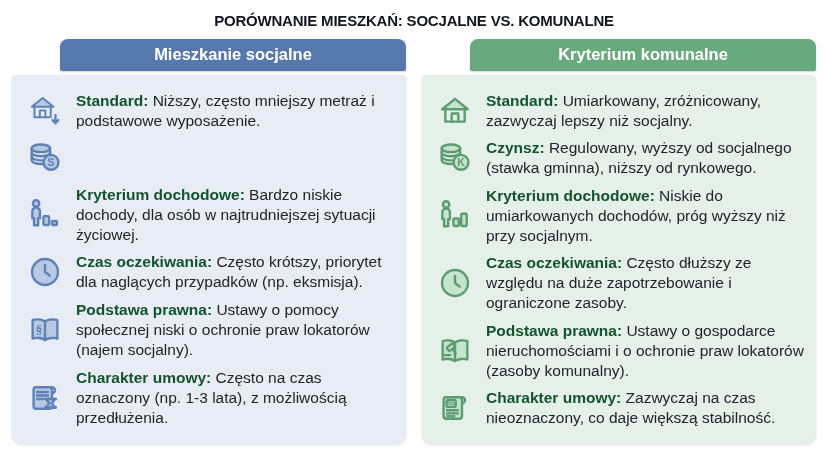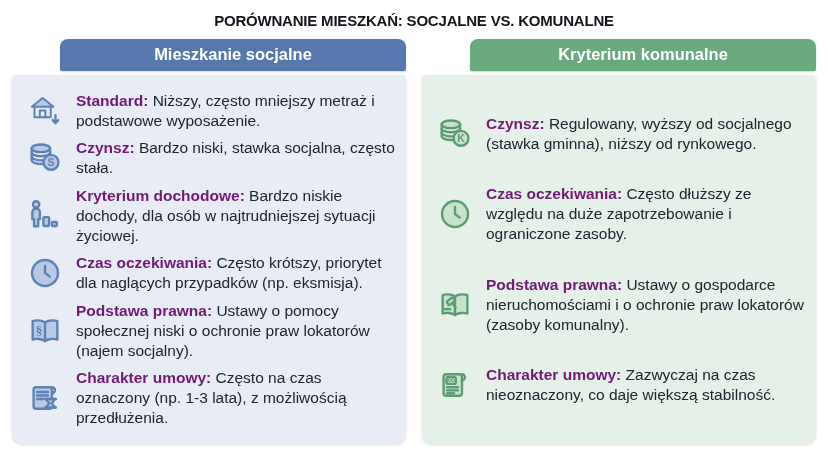--- a/index.html
+++ b/index.html
@@ -28,21 +28,21 @@
   }
   .row{display:flex;align-items:center;}
   .icon{
     width:42px;flex:0 0 42px;display:flex;justify-content:center;align-items:center;
     color:var(--icon);
   }
   .icon svg{display:block;}
   .txt{
     margin:0 0 0 10px;font-size:15.5px;line-height:20px;color:#20242e;
   }
-  .txt b{color:#701a75;}
+  .txt b{color:#14532d;}
 </style>
 </head>
 <body>
 
 <h1 class="title">PORÓWNANIE MIESZKAŃ: SOCJALNE VS. KOMUNALNE</h1>
 
 <div class="board">
   <div class="column" style="--accent: #5678ad; --panel: #e8ecf4; --icon: #5e82b6; --ifill: #b7c9e3;">
     <div class="col-header">Mieszkanie socjalne</div>
     <div class="col-body rows">
@@ -64,21 +64,20 @@
             <svg viewBox="0 0 24 24" width="38" height="38" fill="none" aria-hidden="true">
               <path d="M3.6 5.9 V13.4 C3.6 14.7 6.2 15.8 9.4 15.8 C9.9 15.8 10.4 15.78 10.9 15.72" stroke="currentColor" stroke-width="1.5" stroke-linecap="round" stroke-linejoin="round"></path>
               <path d="M15.2 5.9 V9.3" stroke="currentColor" stroke-width="1.5" stroke-linecap="round" stroke-linejoin="round"></path>
               <path d="M3.6 8.5 C3.6 9.8 6.2 10.9 9.4 10.9 C12.6 10.9 15.2 9.8 15.2 8.5" stroke="currentColor" stroke-width="1.5" stroke-linecap="round" stroke-linejoin="round"></path>
               <path d="M3.6 11.1 C3.6 12.4 6.2 13.5 9.4 13.5 C10.1 13.5 10.8 13.45 11.4 13.36" stroke="currentColor" stroke-width="1.5" stroke-linecap="round" stroke-linejoin="round"></path>
               <ellipse cx="9.4" cy="5.9" rx="5.8" ry="2.4" fill="var(--ifill)" stroke="currentColor" stroke-width="1.5" stroke-linecap="round" stroke-linejoin="round"></ellipse>
               <circle cx="15.8" cy="14.7" r="4.7" fill="var(--ifill)" stroke="currentColor" stroke-width="1.5" stroke-linecap="round" stroke-linejoin="round"></circle>
               <text x="15.8" y="17" font-size="6.6" font-weight="bold" text-anchor="middle" fill="currentColor" font-family="Liberation Sans,sans-serif">S</text>
             </svg>
           </span>
-          <p class="txt"><b>Czynsz:</b> <span>Bardzo niski, stawka socjalna, często stała.</span></p>
         </div>
         <div class="row">
           <span class="icon">
             <svg viewBox="0 0 24 24" width="38" height="38" fill="none" aria-hidden="true">
               <circle cx="6.4" cy="4.7" r="2" fill="var(--ifill)" stroke="currentColor" stroke-width="1.5" stroke-linecap="round" stroke-linejoin="round"></circle>
               <path d="M4 9.7 a2.4 2.4 0 0 1 4.8 0 v4.3 h-1.1 v4.5 h-2.6 v-4.5 h-1.1 z" fill="var(--ifill)" stroke="currentColor" stroke-width="1.5" stroke-linecap="round" stroke-linejoin="round"></path>
               <rect x="11" y="12.7" width="3.6" height="5.6" rx="0.6" fill="var(--ifill)" stroke="currentColor" stroke-width="1.5" stroke-linecap="round" stroke-linejoin="round"></rect>
               <rect x="16.4" y="15.8" width="3.1" height="2.5" rx="0.5" fill="var(--ifill)" stroke="currentColor" stroke-width="1.5" stroke-linecap="round" stroke-linejoin="round"></rect>
             </svg>
           </span>
@@ -116,30 +115,51 @@
           <p class="txt"><b>Charakter umowy:</b> <span>Często na czas oznaczony (np. 1-3 lata), z możliwością przedłużenia.</span></p>
         </div>
       </div>
   </div>
   <div class="column" style="--accent: #68aa7d; --panel: #e4f0e8; --icon: #5d9c72; --ifill: #c6e3cd;">
     <div class="col-header">Kryterium komunalne</div>
     <div class="col-body rows">
         <div class="row">
           <span class="icon">
             <svg viewBox="0 0 24 24" width="38" height="38" fill="none" aria-hidden="true">
+              <path d="M3.9 10.9 L12 4.3 L20.1 10.9 Z" fill="var(--ifill)" stroke="currentColor" stroke-width="1.5" stroke-linecap="round" stroke-linejoin="round"></path>
+              <path d="M5.9 10.3 V18.7 H18.1 V10.3" stroke="currentColor" stroke-width="1.5" stroke-linecap="round" stroke-linejoin="round"></path>
+              <path d="M9.9 18.7 V13.6 H14.1 V18.7" stroke="currentColor" stroke-width="1.5" stroke-linecap="round" stroke-linejoin="round"></path>
+            </svg>
+          </span>
+          <p class="txt"><b>Standard:</b> <span>Umiarkowany, zróżnicowany, zazwyczaj lepszy niż socjalny.</span></p>
+        </div>
+        <div class="row">
+          <span class="icon">
+            <svg viewBox="0 0 24 24" width="38" height="38" fill="none" aria-hidden="true">
               <path d="M3.6 5.9 V13.4 C3.6 14.7 6.2 15.8 9.4 15.8 C9.9 15.8 10.4 15.78 10.9 15.72" stroke="currentColor" stroke-width="1.5" stroke-linecap="round" stroke-linejoin="round"></path>
               <path d="M15.2 5.9 V9.3" stroke="currentColor" stroke-width="1.5" stroke-linecap="round" stroke-linejoin="round"></path>
               <path d="M3.6 8.5 C3.6 9.8 6.2 10.9 9.4 10.9 C12.6 10.9 15.2 9.8 15.2 8.5" stroke="currentColor" stroke-width="1.5" stroke-linecap="round" stroke-linejoin="round"></path>
               <path d="M3.6 11.1 C3.6 12.4 6.2 13.5 9.4 13.5 C10.1 13.5 10.8 13.45 11.4 13.36" stroke="currentColor" stroke-width="1.5" stroke-linecap="round" stroke-linejoin="round"></path>
               <ellipse cx="9.4" cy="5.9" rx="5.8" ry="2.4" fill="var(--ifill)" stroke="currentColor" stroke-width="1.5" stroke-linecap="round" stroke-linejoin="round"></ellipse>
               <circle cx="15.8" cy="14.7" r="4.7" fill="var(--ifill)" stroke="currentColor" stroke-width="1.5" stroke-linecap="round" stroke-linejoin="round"></circle>
               <text x="15.8" y="17" font-size="6.6" font-weight="bold" text-anchor="middle" fill="currentColor" font-family="Liberation Sans,sans-serif">K</text>
             </svg>
           </span>
           <p class="txt"><b>Czynsz:</b> <span>Regulowany, wyższy od socjalnego (stawka gminna), niższy od rynkowego.</span></p>
+        </div>
+        <div class="row">
+          <span class="icon">
+            <svg viewBox="0 0 24 24" width="38" height="38" fill="none" aria-hidden="true">
+              <circle cx="6.4" cy="4.7" r="2" fill="var(--ifill)" stroke="currentColor" stroke-width="1.5" stroke-linecap="round" stroke-linejoin="round"></circle>
+              <path d="M4 9.7 a2.4 2.4 0 0 1 4.8 0 v4.3 h-1.1 v4.5 h-2.6 v-4.5 h-1.1 z" fill="var(--ifill)" stroke="currentColor" stroke-width="1.5" stroke-linecap="round" stroke-linejoin="round"></path>
+              <rect x="11" y="13.6" width="3.4" height="4.7" rx="0.6" fill="var(--ifill)" stroke="currentColor" stroke-width="1.5" stroke-linecap="round" stroke-linejoin="round"></rect>
+              <rect x="15.9" y="10.6" width="3.5" height="7.7" rx="0.6" fill="var(--ifill)" stroke="currentColor" stroke-width="1.5" stroke-linecap="round" stroke-linejoin="round"></rect>
+            </svg>
+          </span>
+          <p class="txt"><b>Kryterium dochodowe:</b> <span>Niskie do umiarkowanych dochodów, próg wyższy niż przy socjalnym.</span></p>
         </div>
         <div class="row">
           <span class="icon">
             <svg viewBox="0 0 24 24" width="38" height="38" fill="none" aria-hidden="true">
               <circle cx="12" cy="12" r="8.2" fill="var(--ifill)" stroke="currentColor" stroke-width="1.5" stroke-linecap="round" stroke-linejoin="round"></circle>
               <path d="M12 7.5 V12 L15 14.3" stroke="currentColor" stroke-width="1.5" stroke-linecap="round" stroke-linejoin="round"></path>
             </svg>
           </span>
           <p class="txt"><b>Czas oczekiwania:</b> <span>Często dłuższy ze względu na duże zapotrzebowanie i ograniczone zasoby.</span></p>
         </div>

